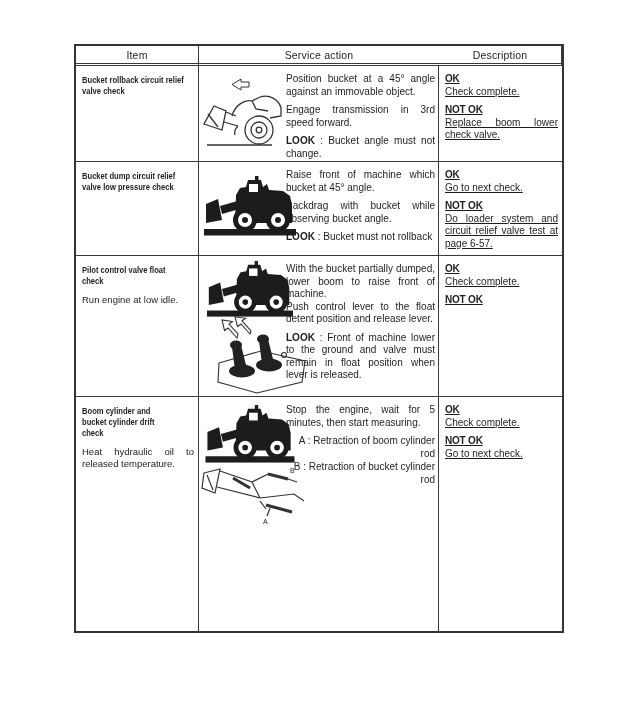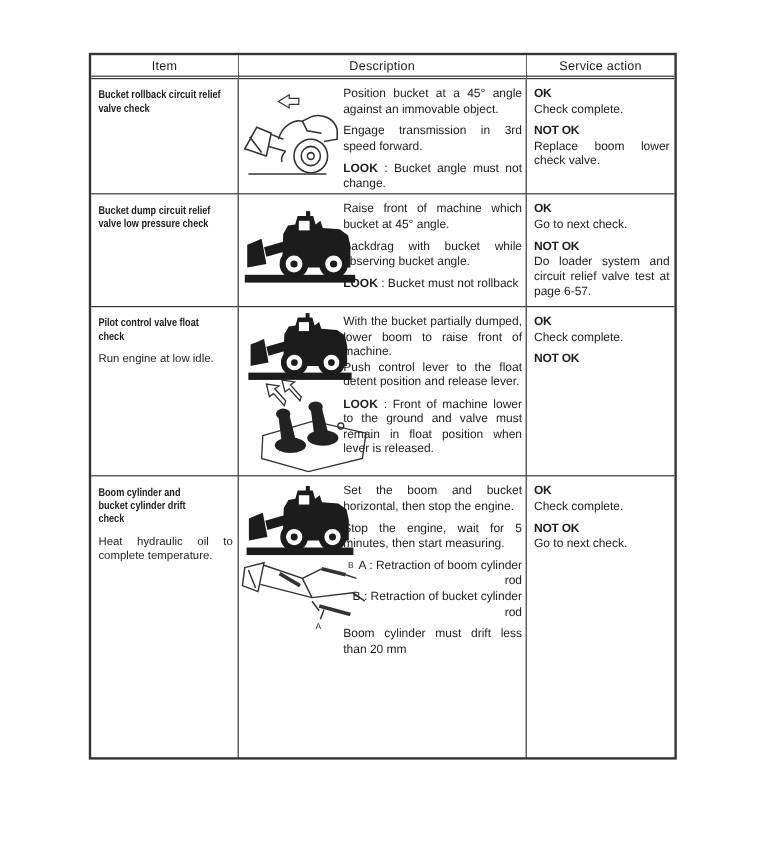--- a/index.html
+++ b/index.html
@@ -33,34 +33,34 @@
   .tline { font-weight:bold; white-space:nowrap; transform:scaleX(0.8); transform-origin:0 50%; height:11px; }
   .inote { margin-top:8px; text-align:justify; line-height:12px; }
   
   .dtext { position:absolute; left:87px; right:3px; top:7px; font-size:10px; line-height:12.5px; text-align:justify; }
   .dtext p { margin:0 0 6px 0; }
   .dtext p.tight { margin-bottom:0; }
   .dtext p.def { margin:0 0 1px 0; padding-left:13px; text-indent:-13px; text-align:right; }
   .dtext p.def.endgap { margin-bottom:6px; }
   .b { font-weight:bold; }
   
-  .svc { padding:7px 4px 0 6px; font-size:10px; line-height:12.5px; }
+  .svc { padding:7px 4px 0 6px; font-size:10px; line-height:12.5px;text-decoration:underline; }
   .svc .slabel { font-weight:bold; letter-spacing:-0.2px; }
   .svc .stext { text-align:justify; margin-bottom:6px; }
   .ill { position:absolute; }
 </style>
 </head>
 <body>
 
 <div class="page">
   <div class="doc-table">
 
     <div class="cell hcell">Item</div>
+    <div class="cell hcell c3">Service action</div>
     <div class="cell hcell">Description</div>
-    <div class="cell hcell c3">Service action</div>
 
     <div class="cell item">
       <div>
         <div class="tline">Bucket rollback circuit relief</div>
         <div class="tline">valve check</div>
       </div>
     </div>
     <div class="cell">
       <svg class="ill" style="left:3px;top:8px;" width="84" height="84" viewBox="0 0 84 84">
         <path d="M47,8 h-8 v-3 l-9,5.5 9,5.5 v-3 h8 z" fill="#fff" stroke="#333" stroke-width="1"></path>
@@ -170,21 +170,21 @@
       <div class="stext">Check complete.</div>
       <div class="slabel">NOT OK</div>
     </div>
 
     <div class="cell item rlast">
       <div>
         <div class="tline">Boom cylinder and</div>
         <div class="tline">bucket cylinder drift</div>
         <div class="tline">check</div>
       </div>
-      <div class="inote">Heat hydraulic oil to complete temperature.</div>
+      <div class="inote">Heat hydraulic oil to released temperature.</div>
     </div>
     <div class="cell rlast">
       <svg class="ill" style="left:4px;top:7px;" width="94" height="60" viewBox="0 0 94 62">
         <path d="M3,29 L15,24 L19,45 L3,48 Z" fill="#1c1c1c"></path>
         <path d="M17,31 L38,25 L40,33 L19,39 Z" fill="#1c1c1c"></path>
         <path d="M33,20 L37,13 L43,12 L45,5 L58,5 L60,12 L64,9 L66,15 L80,16 L87,21 L89,30 L89,48 L32,48 Z" fill="#1c1c1c"></path>
         <rect x="52" y="1" width="3.5" height="8" fill="#1c1c1c"></rect>
         <rect x="46" y="9" width="9" height="8" fill="#fff"></rect>
         <circle cx="42" cy="45" r="9.5" fill="#fff" stroke="#1c1c1c" stroke-width="5"></circle>
         <circle cx="42" cy="45" r="3" fill="#1c1c1c"></circle>
@@ -204,25 +204,23 @@
           <path d="M88,14 L97,17"></path>
           <path d="M60,33 L94,29 L104,36"></path>
           <path d="M66,40 L92,47" stroke-width="3"></path>
           <path d="M60,36 L66,44"></path>
           <path d="M70,43 L67,51"></path>
         </g>
         <text x="90" y="8" font-size="7" fill="#1d1d1d">B</text>
         <text x="63" y="59" font-size="7" fill="#1d1d1d">A</text>
       </svg>
       <div class="dtext">
-        <p>Set the boom and bucket horizontal, then stop the engine.</p>
         <p>Stop the engine, wait for 5 minutes, then start measuring.</p>
         <p class="def">A : Retraction of boom cylinder rod</p>
         <p class="def endgap">B : Retraction of bucket cylinder rod</p>
-        <p>Boom cylinder must drift less than 20 mm</p>
       </div>
     </div>
     <div class="cell svc c3 rlast">
       <div class="slabel">OK</div>
       <div class="stext">Check complete.</div>
       <div class="slabel">NOT OK</div>
       <div class="stext">Go to next check.</div>
     </div>
 
   </div>

